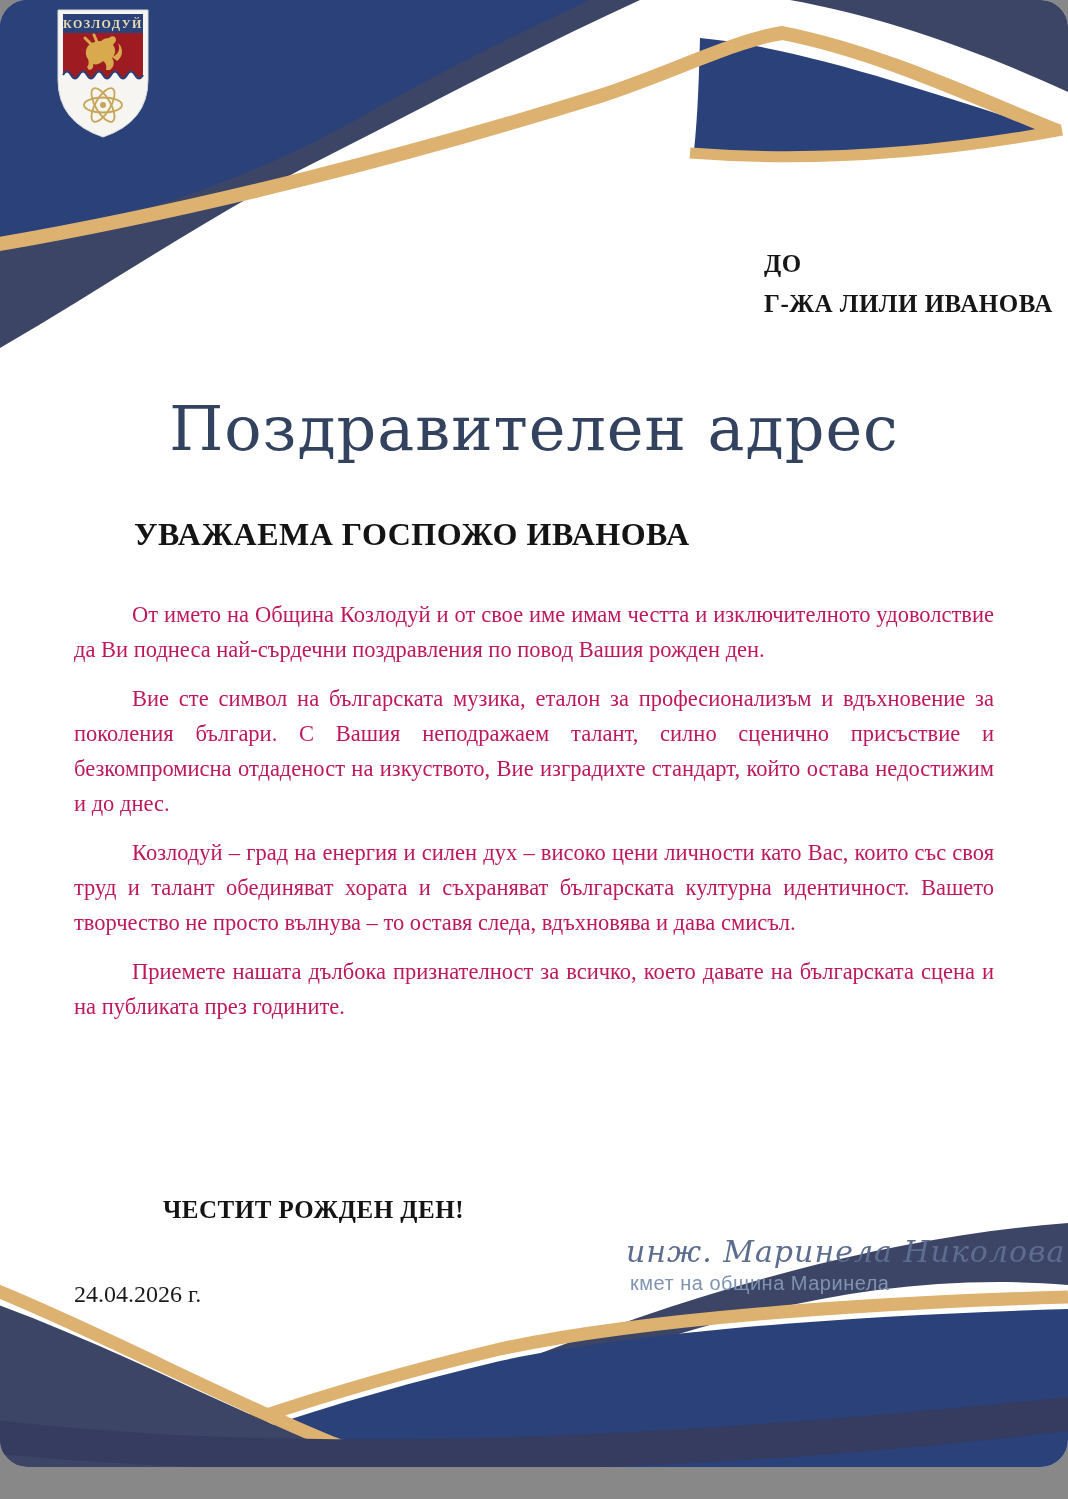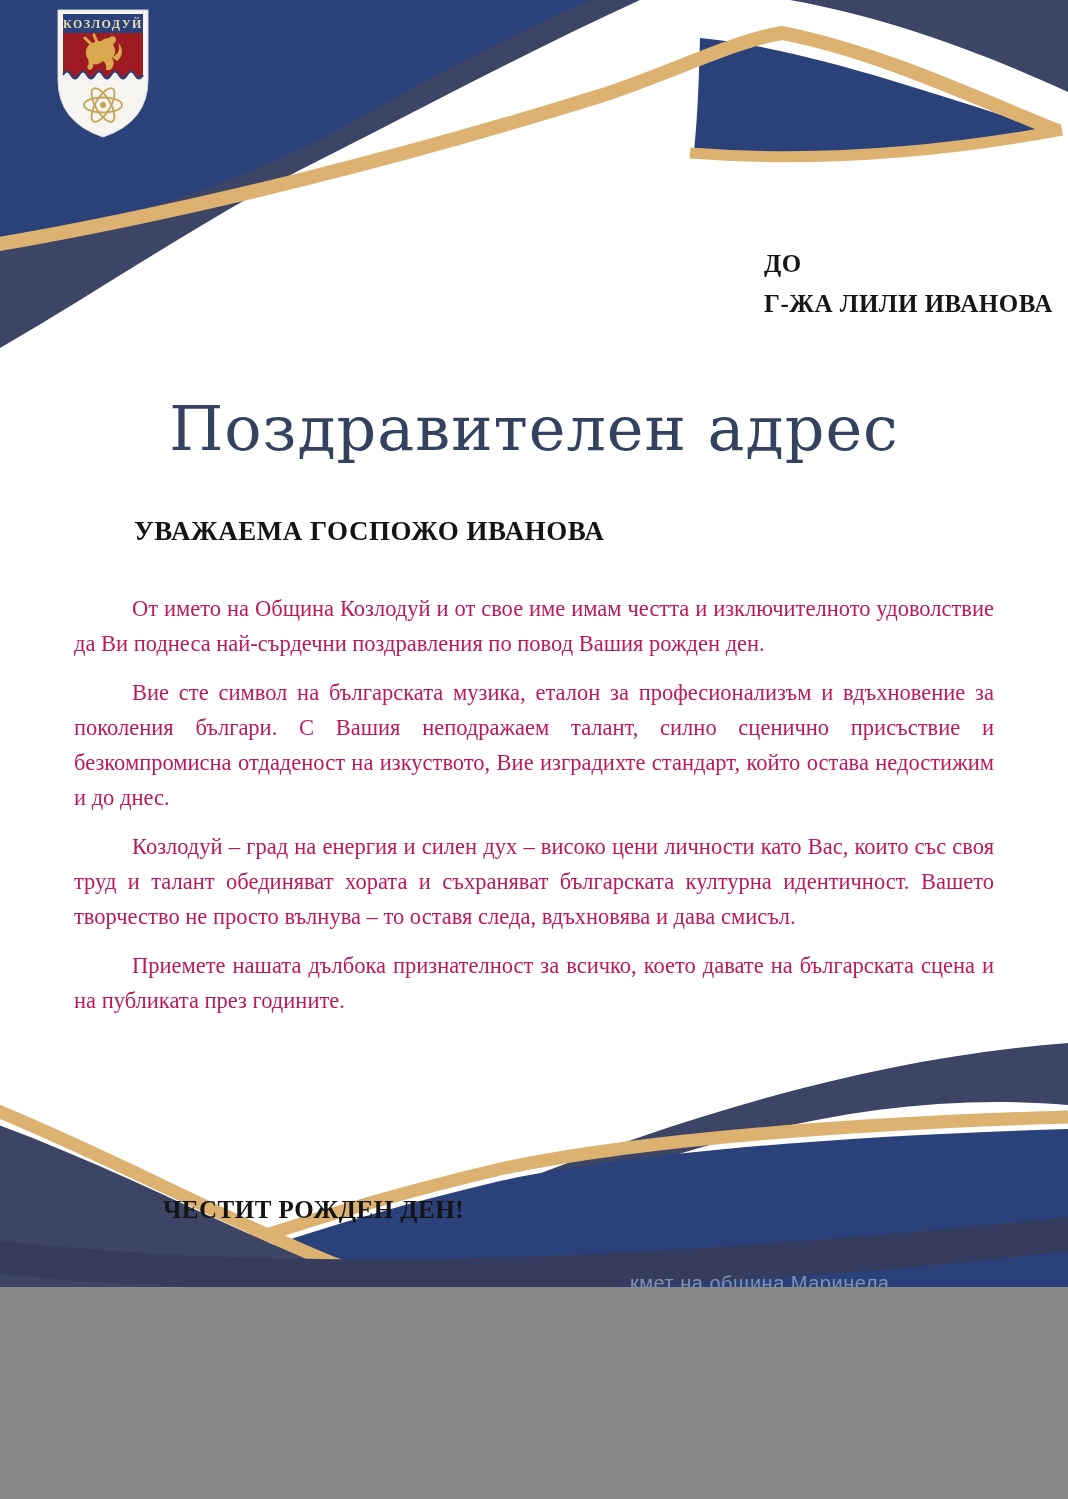--- a/index.html
+++ b/index.html
@@ -1,23 +1,24 @@
 <!DOCTYPE html>
 <html lang="bg"><head>
 <meta charset="utf-8">
 <style>
   html,body{margin:0;padding:0;background:#888;}
   .page{
     position:relative;
-    width:1068px;height:1287px;
+    width:1068px;height:1467px;
     margin:0 auto;
     background:#ffffff;
     overflow:hidden;
     font-family:"Liberation Serif", serif;
     color:#111;
+    border-radius:27px;
   }
   .deco{position:absolute;left:0;width:1068px;pointer-events:none;}
   .deco.top{top:0;height:480px;}
   .deco.bottom{bottom:0;height:370px;}
 
   .emblem{position:absolute;left:52px;top:8px;width:102px;height:132px;}
 
   .recipient{
     position:absolute;left:764px;top:244px;
     font-weight:bold;font-size:25px;line-height:40px;
@@ -30,21 +31,21 @@
     font-family:"DejaVu Serif", serif;
     font-size:62px;
     letter-spacing:1px;
     color:#33425e;
   }
 
   .letter-body{
     position:absolute;left:74px;top:516px;width:920px;
   }
   .salutation{
-    font-weight:bold;font-size:27px;letter-spacing:.5px;
+    font-weight:bold;font-size:32px;letter-spacing:.5px;
     margin:0 0 44px 60px;color:#141414;
   }
   .para{
     font-size:22.5px;line-height:35px;
     text-align:justify;text-indent:58px;
     margin:0 0 14px 0;color:#be185d;
   }
 
   .closing{
     position:absolute;left:135px;top:1196px;
@@ -144,17 +145,18 @@
   <div class="letter-body">
     <p class="salutation">УВАЖАЕМА ГОСПОЖО ИВАНОВА</p>
     <p class="para">От името на Община Козлодуй и от свое име имам честта и изключителното удоволствие да Ви поднеса най-сърдечни поздравления по повод Вашия рожден ден.</p>
     <p class="para">Вие сте символ на българската музика, еталон за професионализъм и вдъхновение за поколения българи. С Вашия неподражаем талант, силно сценично присъствие и безкомпромисна отдаденост на изкуството, Вие изградихте стандарт, който остава недостижим и до днес.</p>
     <p class="para">Козлодуй – град на енергия и силен дух – високо цени личности като Вас, които със своя труд и талант обединяват хората и съхраняват българската културна идентичност. Вашето творчество не просто вълнува – то оставя следа, вдъхновява и дава смисъл.</p>
     <p class="para">Приемете нашата дълбока признателност за всичко, което давате на българската сцена и на публиката през годините.</p>
   </div>
 
   <div class="closing">ЧЕСТИТ РОЖДЕН ДЕН!</div>
 
+  <div class="sig-name">инж. Маринела Николова</div>
   <div class="sig-title">кмет на община Маринела</div>
 
   <div class="doc-date">24.04.2026 г.</div>
 
 </div>
 
 </body></html>

